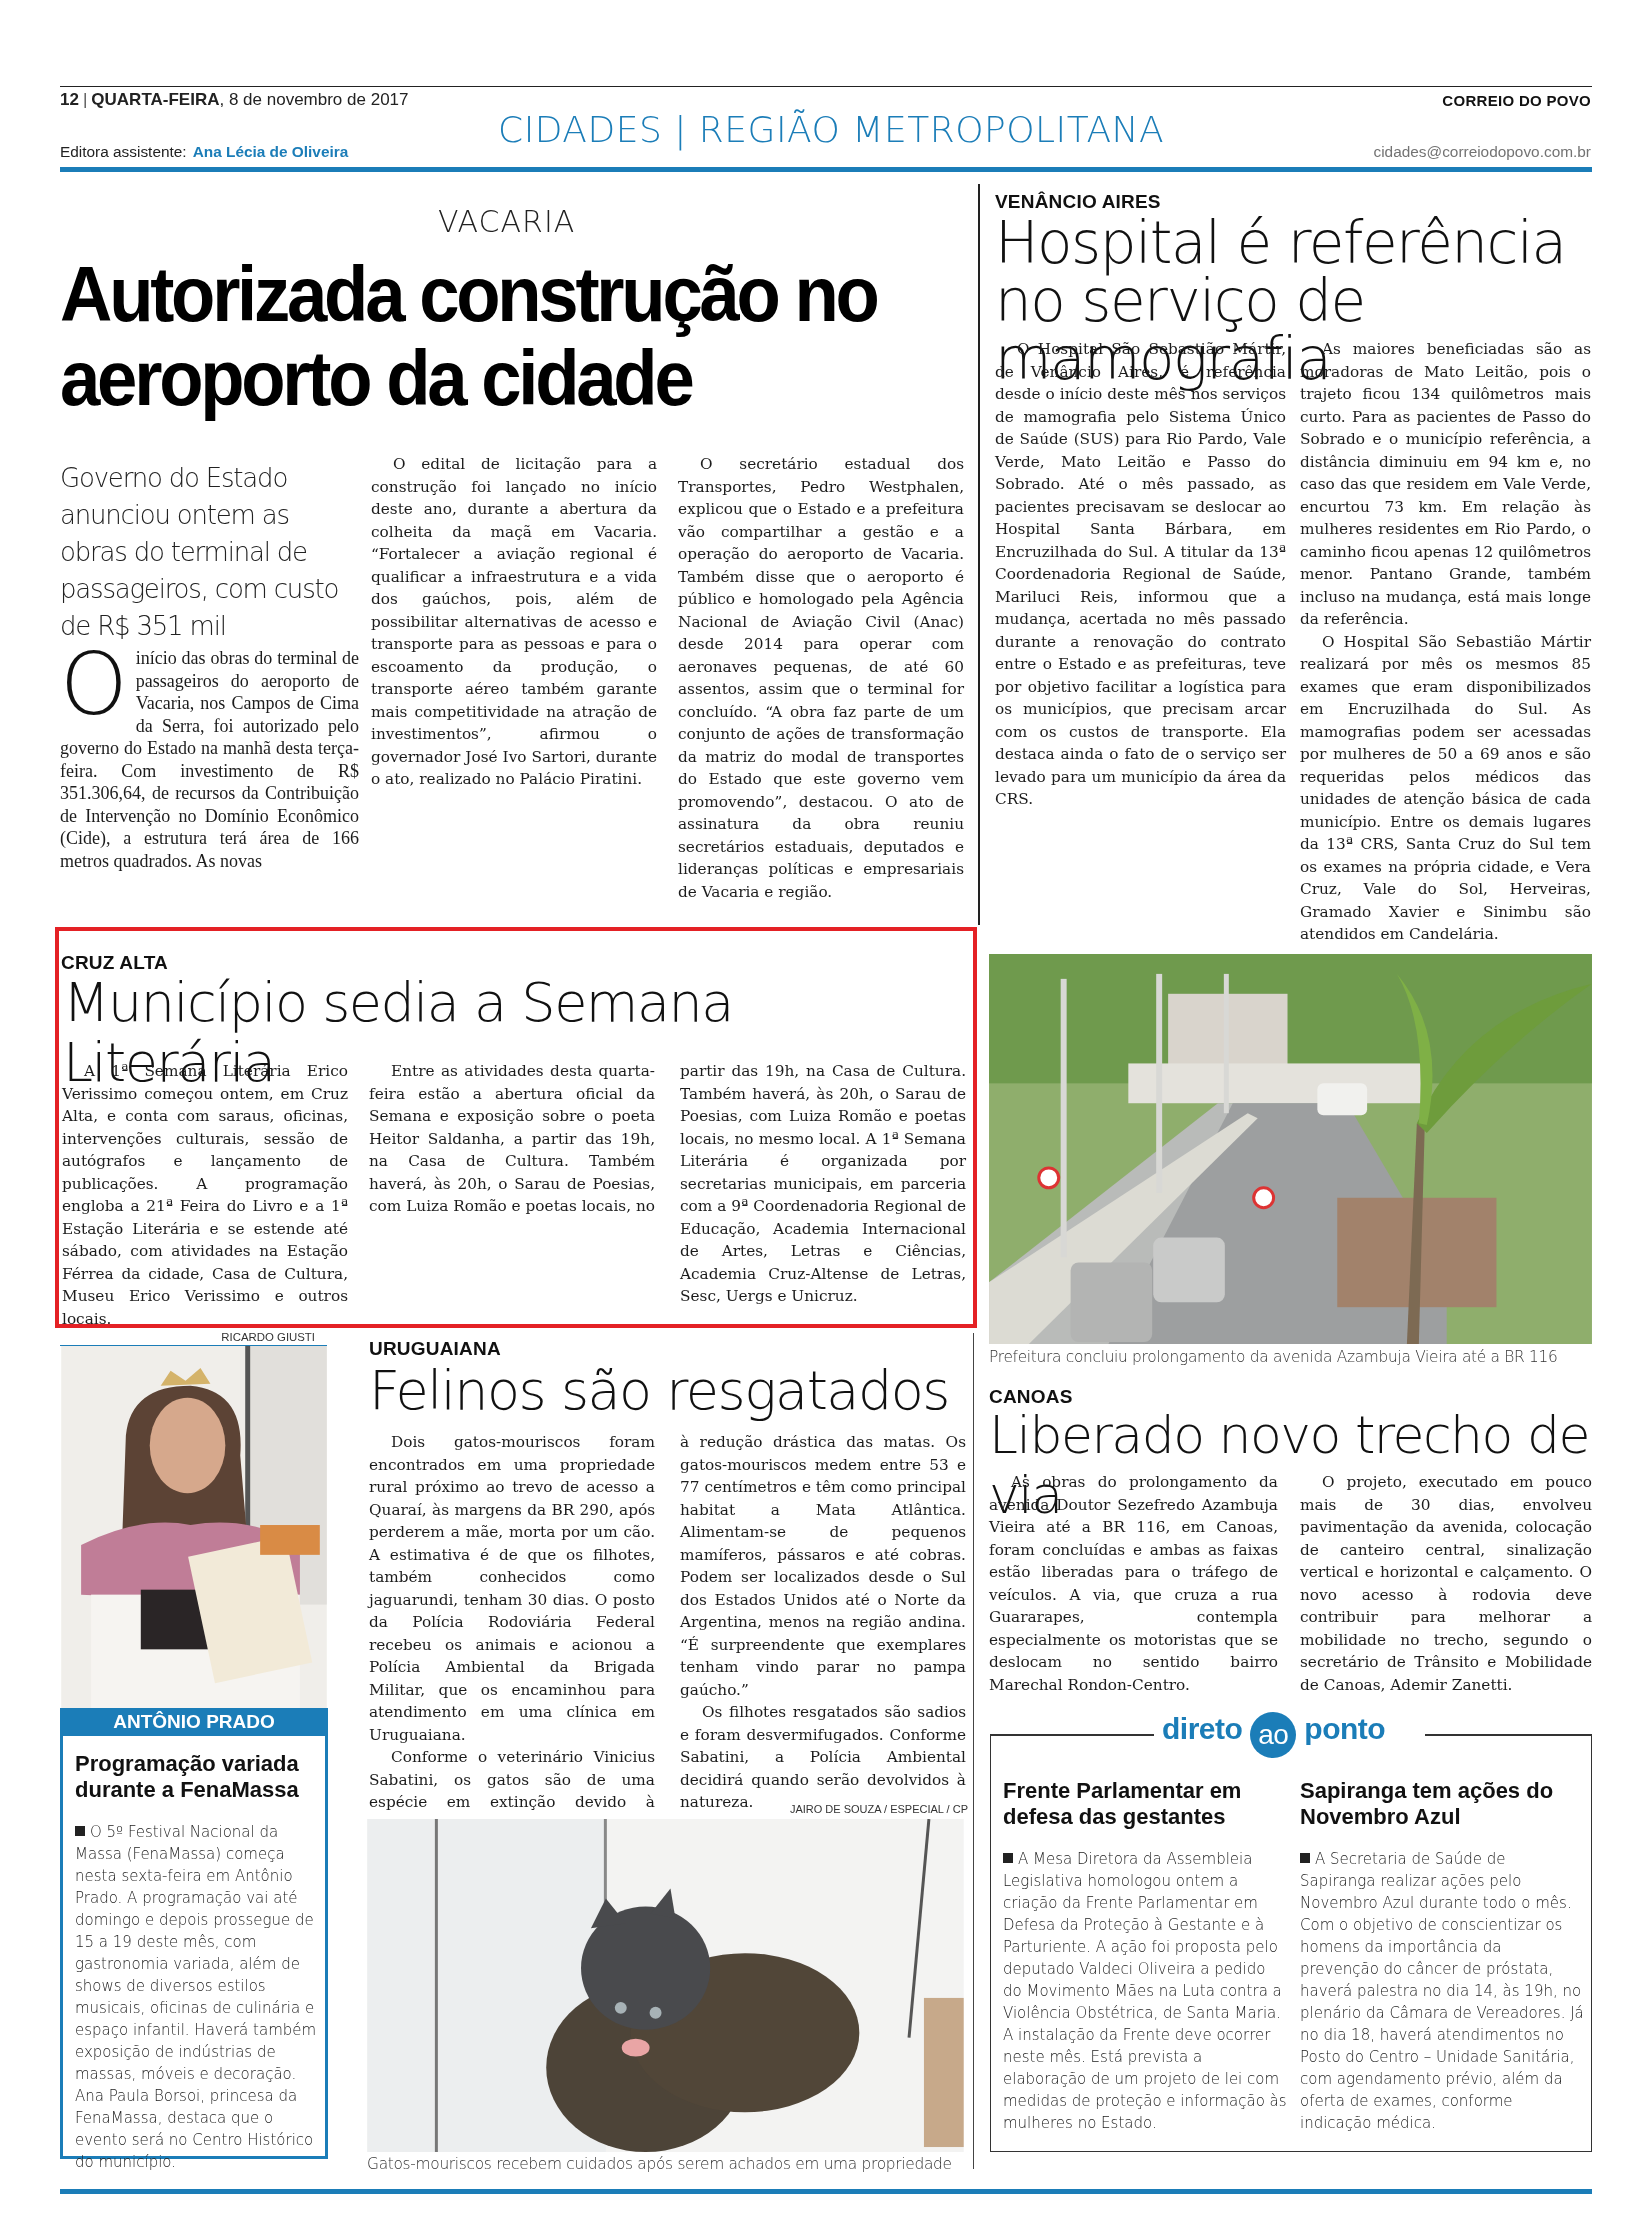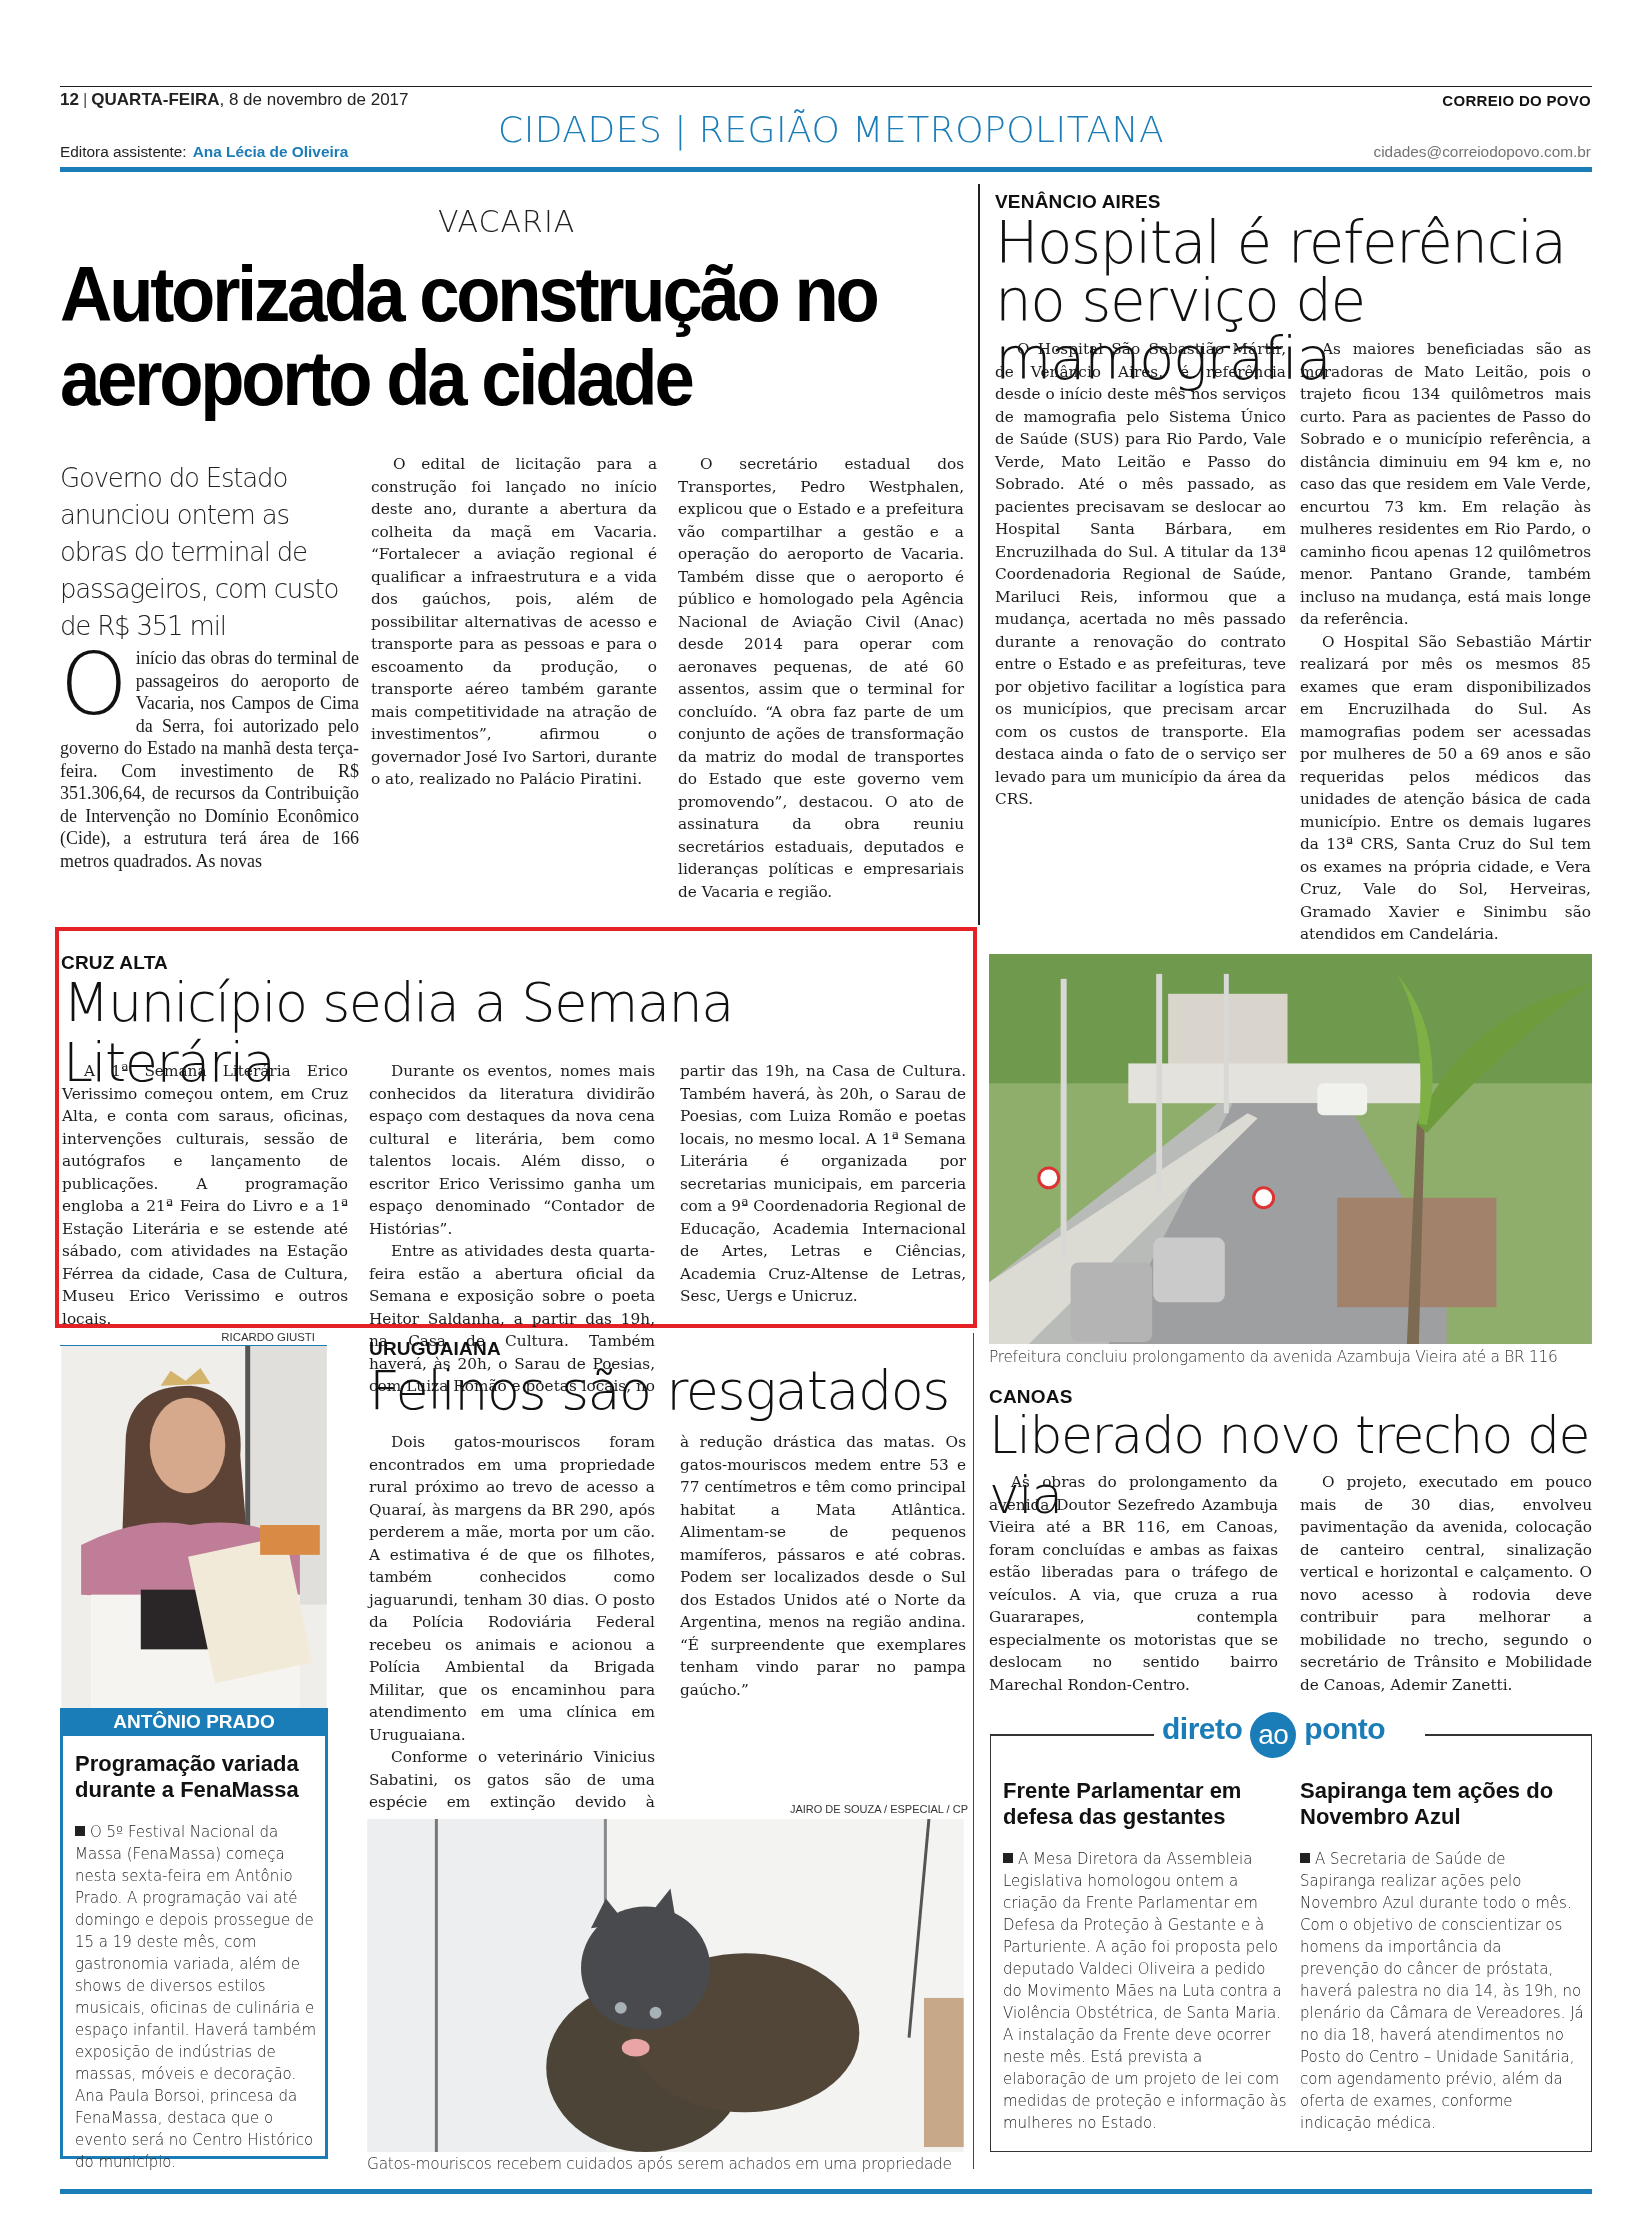--- a/index.html
+++ b/index.html
@@ -136,21 +136,20 @@
   <p>O Hospital São Sebastião Mártir realizará por mês os mesmos 85 exames que eram disponibilizados em Encruzilhada do Sul. As mamografias podem ser acessadas por mulheres de 50 a 69 anos e são requeridas pelos médicos das unidades de atenção básica de cada município. Entre os demais lugares da 13ª CRS, Santa Cruz do Sul tem os exames na própria cidade, e Vera Cruz, Vale do Sol, Herveiras, Gramado Xavier e Sinimbu são atendidos em Candelária.</p>
 </div>
 
 <div class="abs" id="cruz-box"></div>
 <div class="abs kicker" id="cruz-kicker">CRUZ ALTA</div>
 <div class="abs light-head" id="cruz-title">Município sedia a Semana Literária</div>
 <div class="abs body-text" id="cruz-col1">
   <p>A 1ª Semana Literária Erico Verissimo começou ontem, em Cruz Alta, e conta com saraus, oficinas, intervenções culturais, sessão de autógrafos e lançamento de publicações. A programação engloba a 21ª Feira do Livro e a 1ª Estação Literária e se estende até sábado, com atividades na Estação Férrea da cidade, Casa de Cultura, Museu Erico Verissimo e outros locais.</p>
 </div>
 <div class="abs body-text" id="cruz-col2">
-  <p>Durante os eventos, nomes mais conhecidos da literatura dividirão espaço com destaques da nova cena cultural e literária, bem como talentos locais. Além disso, o escritor Erico Verissimo ganha um espaço denominado “Contador de Histórias”.</p>
   <p style="height:157px;overflow:hidden;">Entre as atividades desta quarta-feira estão a abertura oficial da Semana e exposição sobre o poeta Heitor Saldanha, a partir das 19h, na Casa de Cultura. Também haverá, às 20h, o Sarau de Poesias, com Luiza Romão e poetas locais, no mesmo local. A 1ª Semana Literária é organizada por secretarias municipais, em parceria com a 9ª Coordenadoria Regional de Educação, Academia Internacional de Artes, Letras e Ciências, Academia Cruz-Altense de Letras, Sesc, Uergs e Unicruz.</p>
 </div>
 <div class="abs body-text" id="cruz-col3">
   <p class="noindent">partir das 19h, na Casa de Cultura. Também haverá, às 20h, o Sarau de Poesias, com Luiza Romão e poetas locais, no mesmo local. A 1ª Semana Literária é organizada por secretarias municipais, em parceria com a 9ª Coordenadoria Regional de Educação, Academia Internacional de Artes, Letras e Ciências, Academia Cruz-Altense de Letras, Sesc, Uergs e Unicruz.</p>
 </div>
 
 <div class="abs" id="road-credit">FERNANDA BASSÔA / ESPECIAL / CP</div>
 <div class="abs" id="road-photo">
   <svg width="603" height="390" viewBox="0 0 606 392">
     <rect width="606" height="392" fill="#8fae6c"></rect>
@@ -199,20 +198,21 @@
 <div class="abs" id="prado-text"><span class="square"></span><span>O 5º Festival Nacional da Massa (FenaMassa) começa nesta sexta-feira em Antônio Prado. A programação vai até domingo e depois prossegue de 15 a 19 deste mês, com gastronomia variada, além de shows de diversos estilos musicais, oficinas de culinária e espaço infantil. Haverá também exposição de indústrias de massas, móveis e decoração. Ana Paula Borsoi, princesa da FenaMassa, destaca que o evento será no Centro Histórico do município.</span></div>
 
 <div class="abs kicker" id="uru-kicker">URUGUAIANA</div>
 <div class="abs light-head" id="uru-title">Felinos são resgatados</div>
 <div class="abs body-text" id="uru-col1">
   <p>Dois gatos-mouriscos foram encontrados em uma propriedade rural próximo ao trevo de acesso a Quaraí, às margens da BR 290, após perderem a mãe, morta por um cão. A estimativa é de que os filhotes, também conhecidos como jaguarundi, tenham 30 dias. O posto da Polícia Rodoviária Federal recebeu os animais e acionou a Polícia Ambiental da Brigada Militar, que os encaminhou para atendimento em uma clínica em Uruguaiana.</p>
   <p style="height:68px;overflow:hidden;">Conforme o veterinário Vinicius Sabatini, os gatos são de uma espécie em extinção devido à redução drástica das matas. Os gatos-mouriscos medem entre 53 e 77 centímetros e têm como principal habitat a Mata Atlântica. Alimentam-se de pequenos mamíferos, pássaros e até cobras. Podem ser localizados desde o Sul dos Estados Unidos até o Norte da Argentina, menos na região andina. “É surpreendente que exemplares tenham vindo parar no pampa gaúcho.”</p>
 </div>
 <div class="abs body-text" id="uru-col2">
   <p class="noindent">à redução drástica das matas. Os gatos-mouriscos medem entre 53 e 77 centímetros e têm como principal habitat a Mata Atlântica. Alimentam-se de pequenos mamíferos, pássaros e até cobras. Podem ser localizados desde o Sul dos Estados Unidos até o Norte da Argentina, menos na região andina. “É surpreendente que exemplares tenham vindo parar no pampa gaúcho.”</p>
+  <p>Os filhotes resgatados são sadios e foram desvermifugados. Conforme Sabatini, a Polícia Ambiental decidirá quando serão devolvidos à natureza.</p>
 </div>
 <div class="abs" id="cat-credit">JAIRO DE SOUZA / ESPECIAL / CP</div>
 <div class="abs" id="cat-photo">
   <svg width="597" height="333" viewBox="0 0 600 335">
     <rect width="600" height="335" fill="#f3f3f2"></rect>
     <rect x="0" y="0" width="240" height="335" fill="#eceeef"></rect>
     <rect x="68" y="0" width="3" height="335" fill="#777"></rect>
     <rect x="238" y="0" width="3" height="110" fill="#888"></rect>
     <line x1="565" y1="0" x2="545" y2="220" stroke="#555" stroke-width="3"></line>
     <ellipse cx="280" cy="250" rx="100" ry="85" fill="#4d4438"></ellipse>

